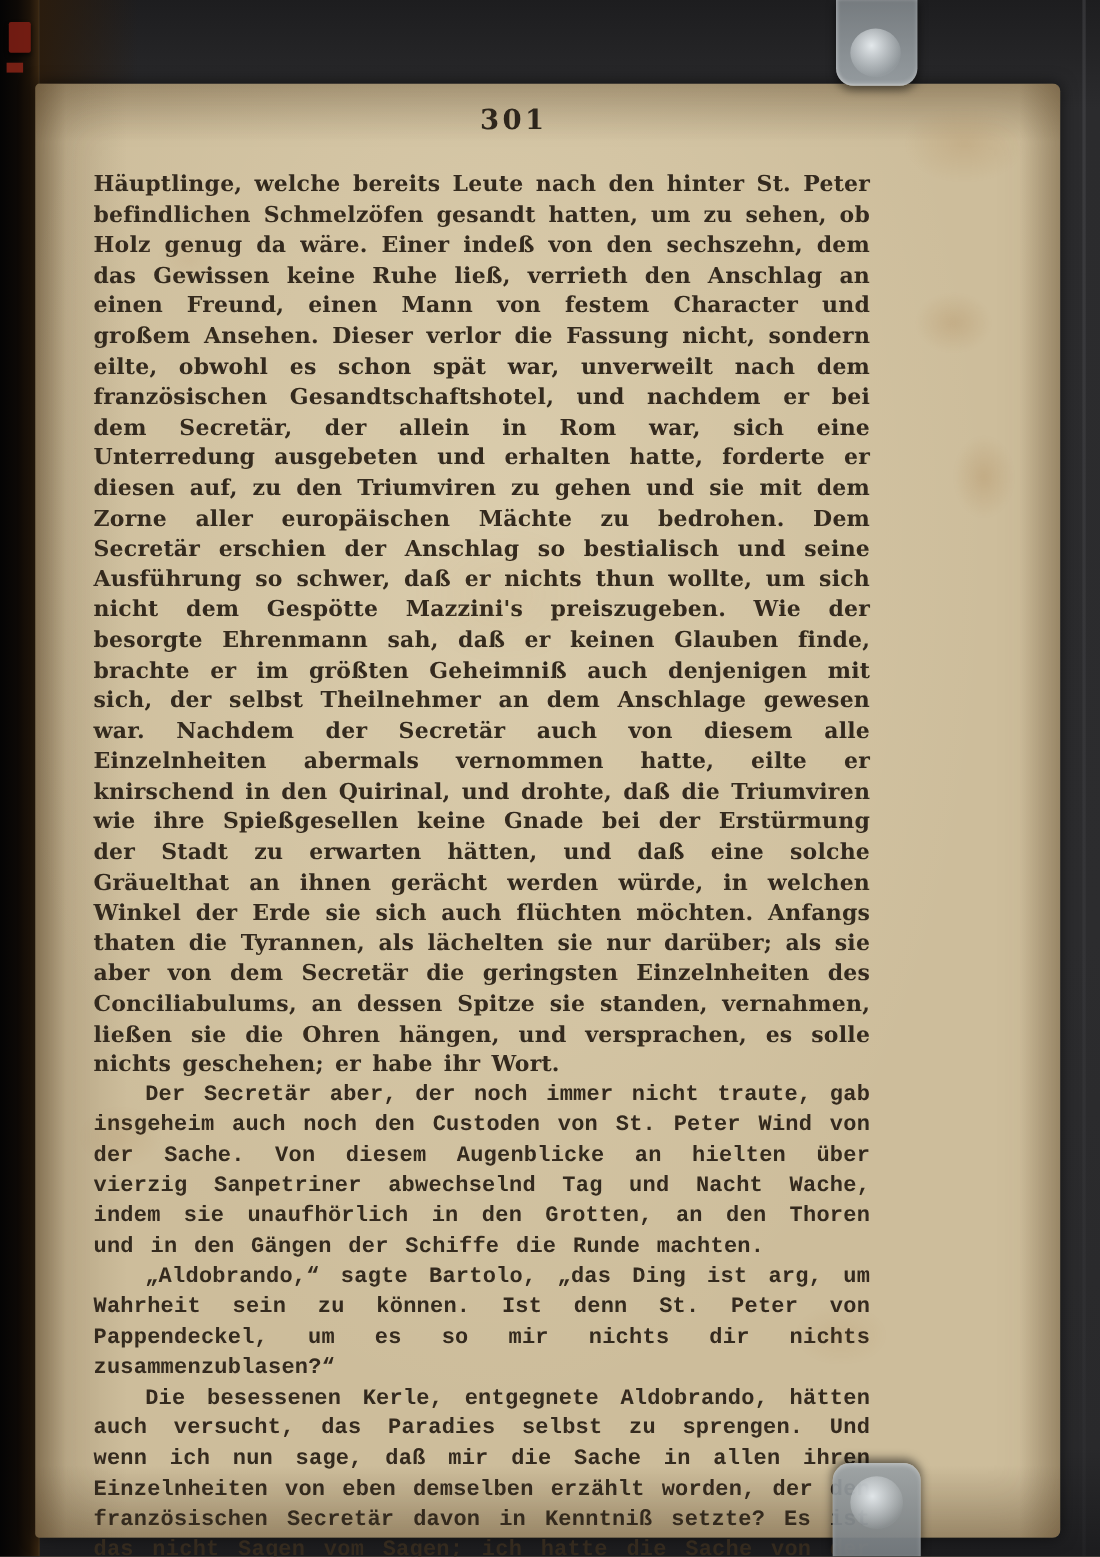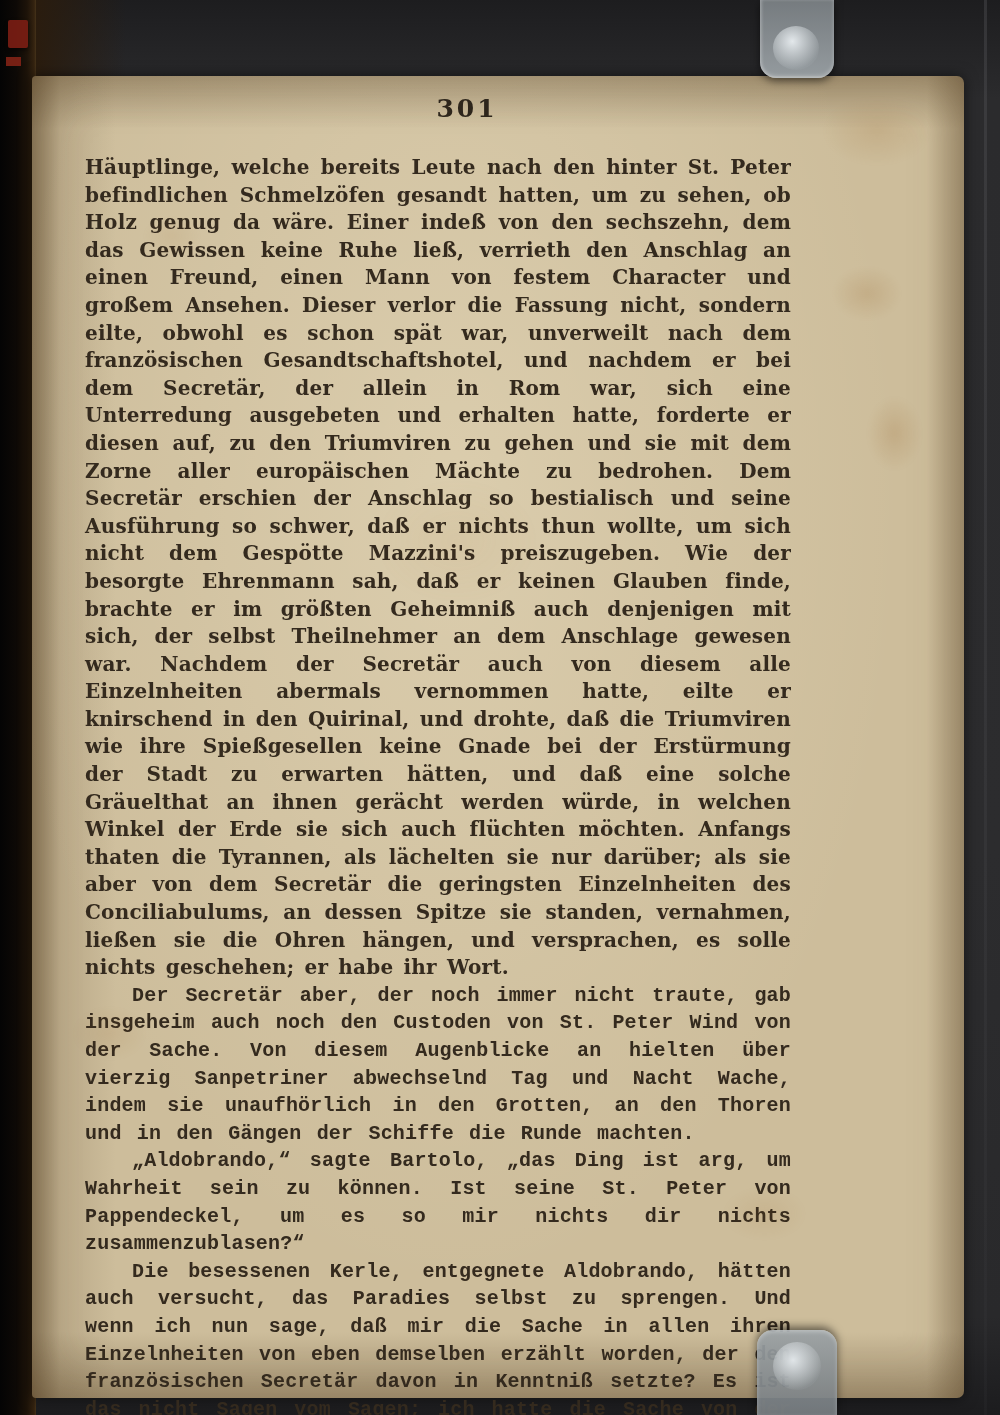--- a/index.html
+++ b/index.html
@@ -131,21 +131,21 @@
 
   <div class="gutter-top"></div>
 
   <div class="page">
 
     <div class="page-number">301</div>
 
     <div class="text-block">
       <p class="para">Häuptlinge, welche bereits Leute nach den hinter St. Peter befindlichen Schmelzöfen gesandt hatten, um zu sehen, ob Holz genug da wäre. Einer indeß von den sechszehn, dem das Gewissen keine Ruhe ließ, verrieth den Anschlag an einen Freund, einen Mann von festem Character und großem Ansehen. Dieser verlor die Fassung nicht, sondern eilte, obwohl es schon spät war, unverweilt nach dem französischen Gesandtschaftshotel, und nachdem er bei dem Secretär, der allein in Rom war, sich eine Unterredung ausgebeten und erhalten hatte, forderte er diesen auf, zu den Triumviren zu gehen und sie mit dem Zorne aller europäischen Mächte zu bedrohen. Dem Secretär erschien der Anschlag so bestialisch und seine Ausführung so schwer, daß er nichts thun wollte, um sich nicht dem Gespötte Mazzini's preiszugeben. Wie der besorgte Ehrenmann sah, daß er keinen Glauben finde, brachte er im größten Geheimniß auch denjenigen mit sich, der selbst Theilnehmer an dem Anschlage gewesen war. Nachdem der Secretär auch von diesem alle Einzelnheiten abermals vernommen hatte, eilte er knirschend in den Quirinal, und drohte, daß die Triumviren wie ihre Spießgesellen keine Gnade bei der Erstürmung der Stadt zu erwarten hätten, und daß eine solche Gräuelthat an ihnen gerächt werden würde, in welchen Winkel der Erde sie sich auch flüchten möchten. Anfangs thaten die Tyrannen, als lächelten sie nur darüber; als sie aber von dem Secretär die geringsten Einzelnheiten des Conciliabulums, an dessen Spitze sie standen, vernahmen, ließen sie die Ohren hängen, und versprachen, es solle nichts geschehen; er habe ihr Wort.</p>
       <p class="para indent">Der Secretär aber, der noch immer nicht traute, gab insgeheim auch noch den Custoden von St. Peter Wind von der Sache. Von diesem Augenblicke an hielten über vierzig Sanpetriner abwechselnd Tag und Nacht Wache, indem sie unaufhörlich in den Grotten, an den Thoren und in den Gängen der Schiffe die Runde machten.</p>
-      <p class="para indent">„Aldobrando,“ sagte Bartolo, „das Ding ist arg, um Wahrheit sein zu können. Ist seine St. Peter von Pappendeckel, um es so mir nichts dir nichts zusammenzublasen?“</p>
+      <p class="para indent">„Aldobrando,“ sagte Bartolo, „das Ding ist arg, um Wahrheit sein zu können. Ist denn St. Peter von Pappendeckel, um es so mir nichts dir nichts zusammenzublasen?“</p>
       <p class="para indent">Die besessenen Kerle, entgegnete Aldobrando, hätten auch versucht, das Paradies selbst zu sprengen. Und wenn ich nun sage, daß mir die Sache in allen ihren Einzelnheiten von eben demselben erzählt worden, der den französischen Secretär davon in Kenntniß setzte? Es ist das nicht Sagen vom Sagen; ich hatte die Sache von der ersten Quelle; und wäre jener hochherzige Mann in meiner Nähe, so würde ich es mir selbst als besondere Gunst erbitten, ihn nicht allein vor euch, sondern vor der ganzen Welt nennen und preisen zu können. Nun denkt, Freunde ob</p>
     </div>
 
     <div class="stain" style="left:790px; top:20px; width:110px; height:70px; opacity:.28"></div>
     <div class="stain" style="left:800px; top:190px; width:70px; height:55px; opacity:.32"></div>
     <div class="stain" style="left:835px; top:320px; width:55px; height:75px; opacity:.35"></div>
     <div class="stain" style="left:110px; top:140px; width:60px; height:40px; opacity:.15"></div>
     <div class="stain" style="left:340px; top:400px; width:170px; height:130px; opacity:.10"></div>
     <div class="stain" style="left:40px; top:930px; width:75px; height:55px; opacity:.20"></div>
     <div class="stain" style="left:690px; top:1110px; width:85px; height:55px; opacity:.18"></div>

